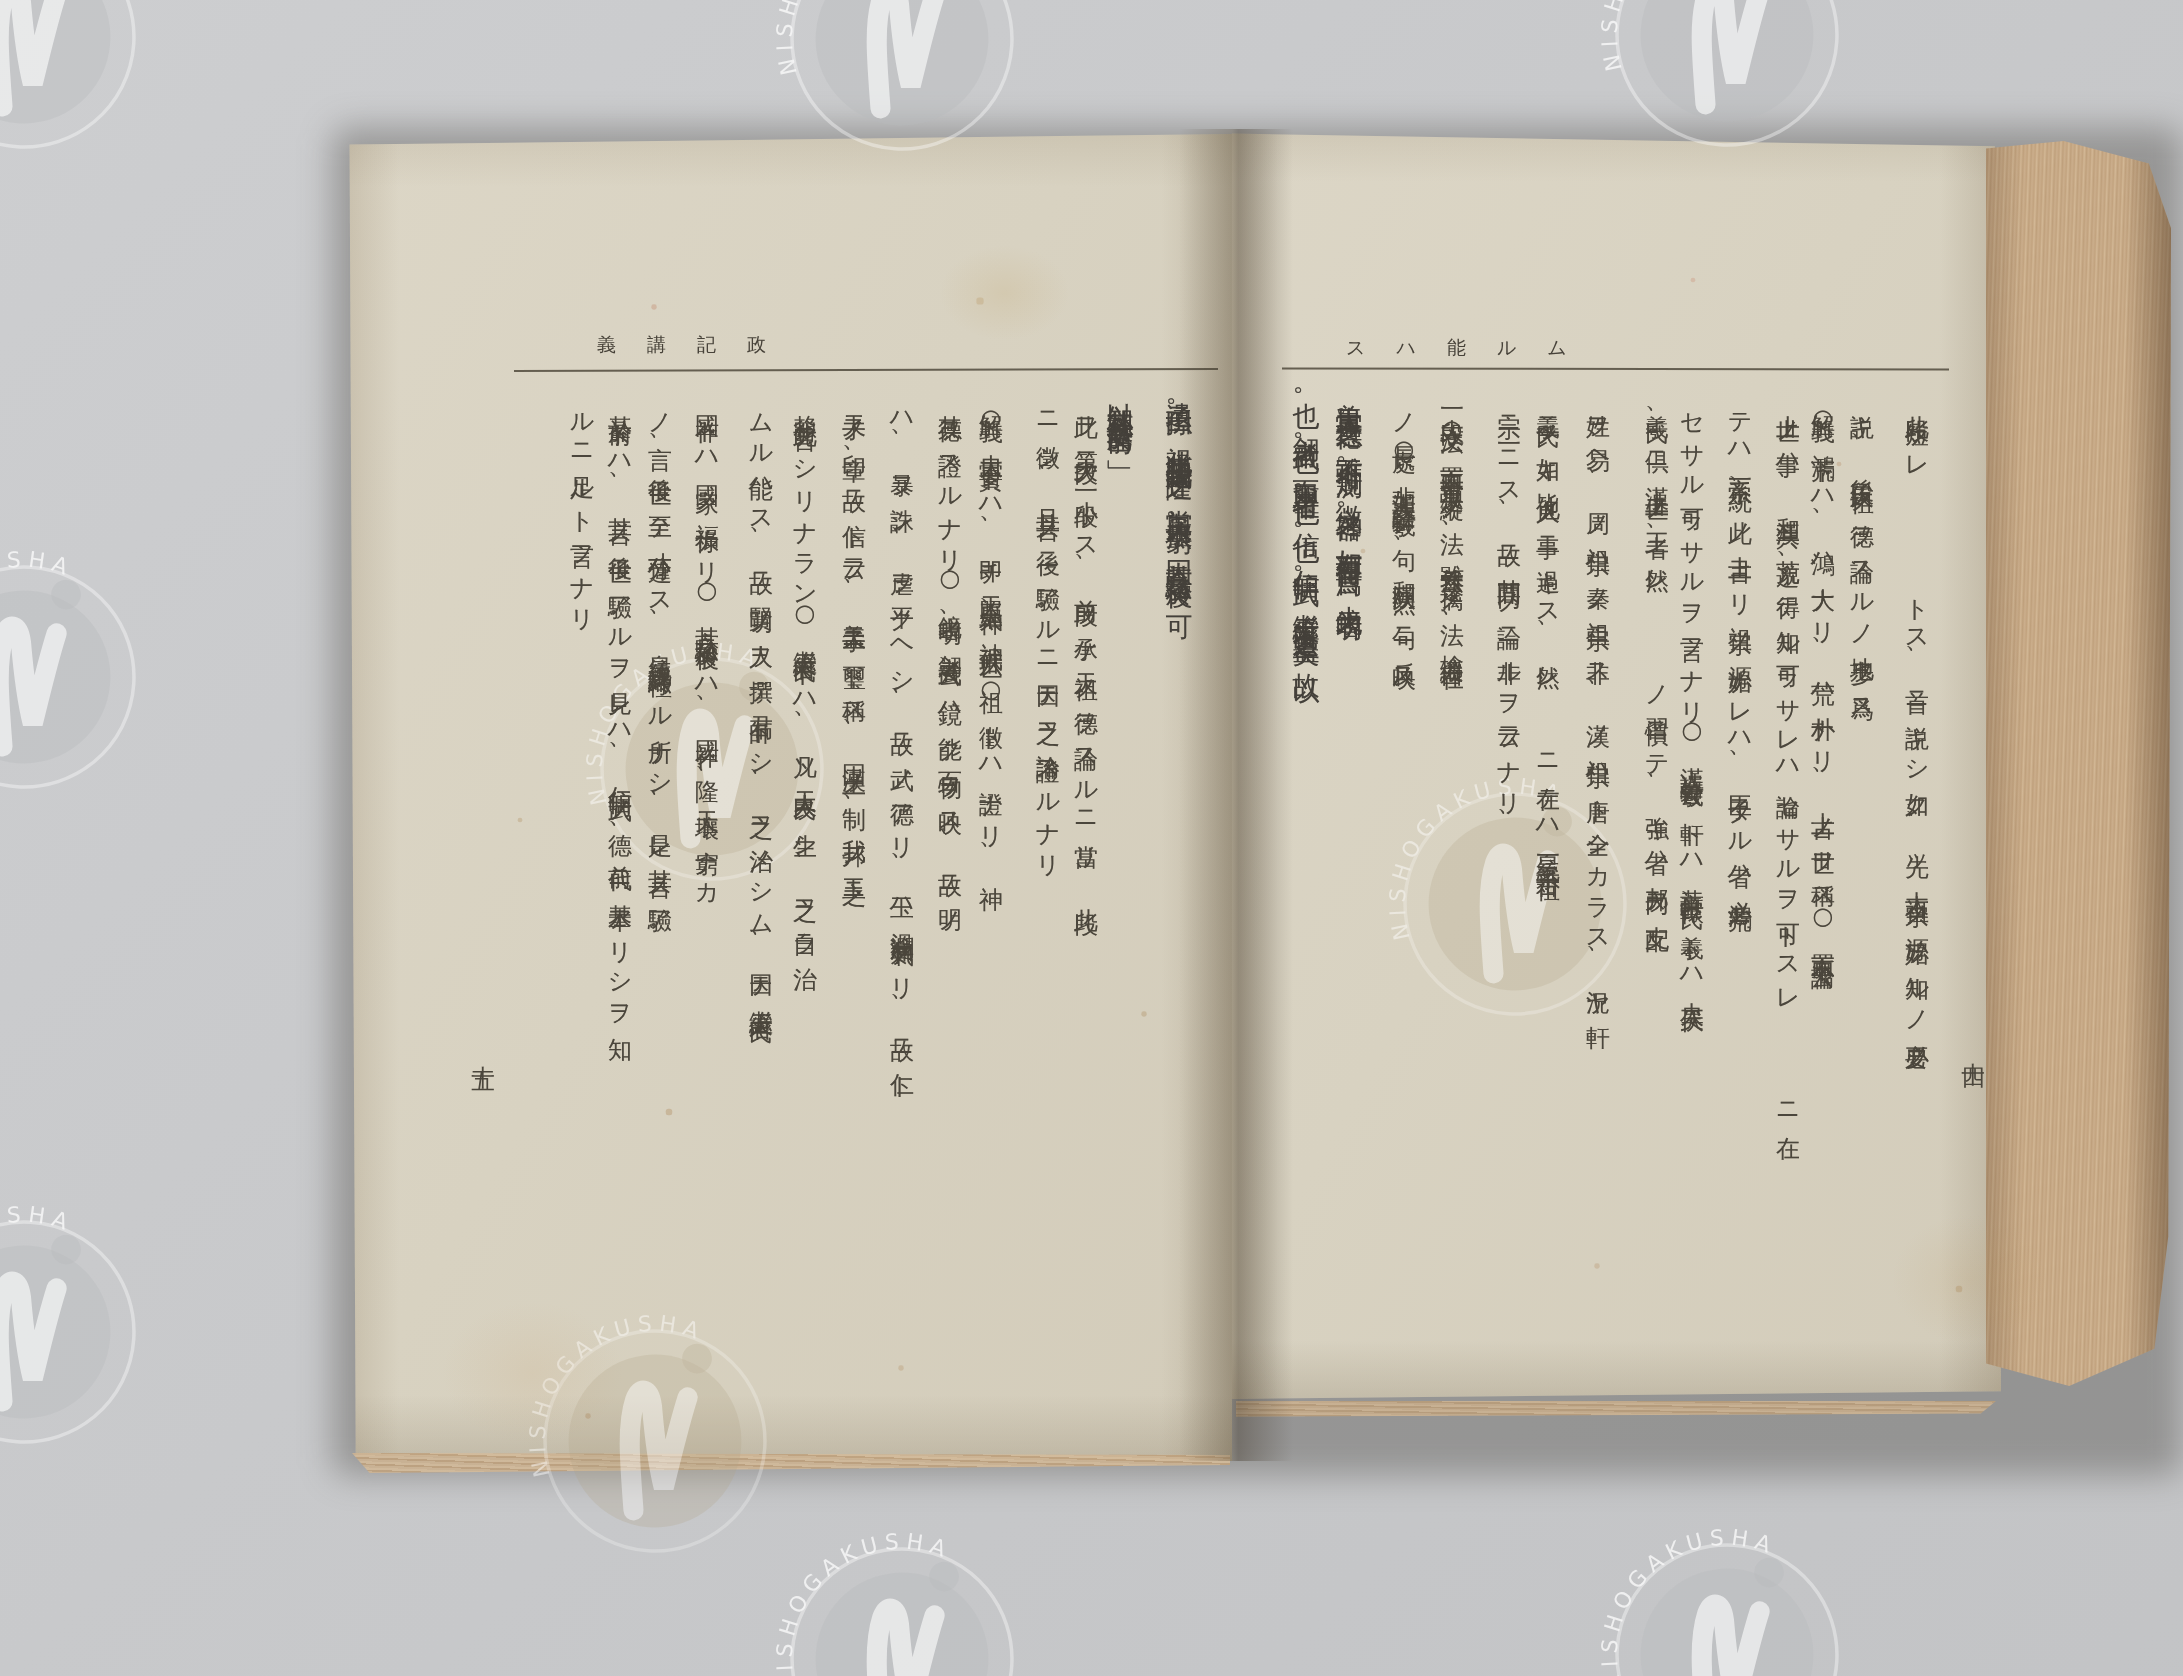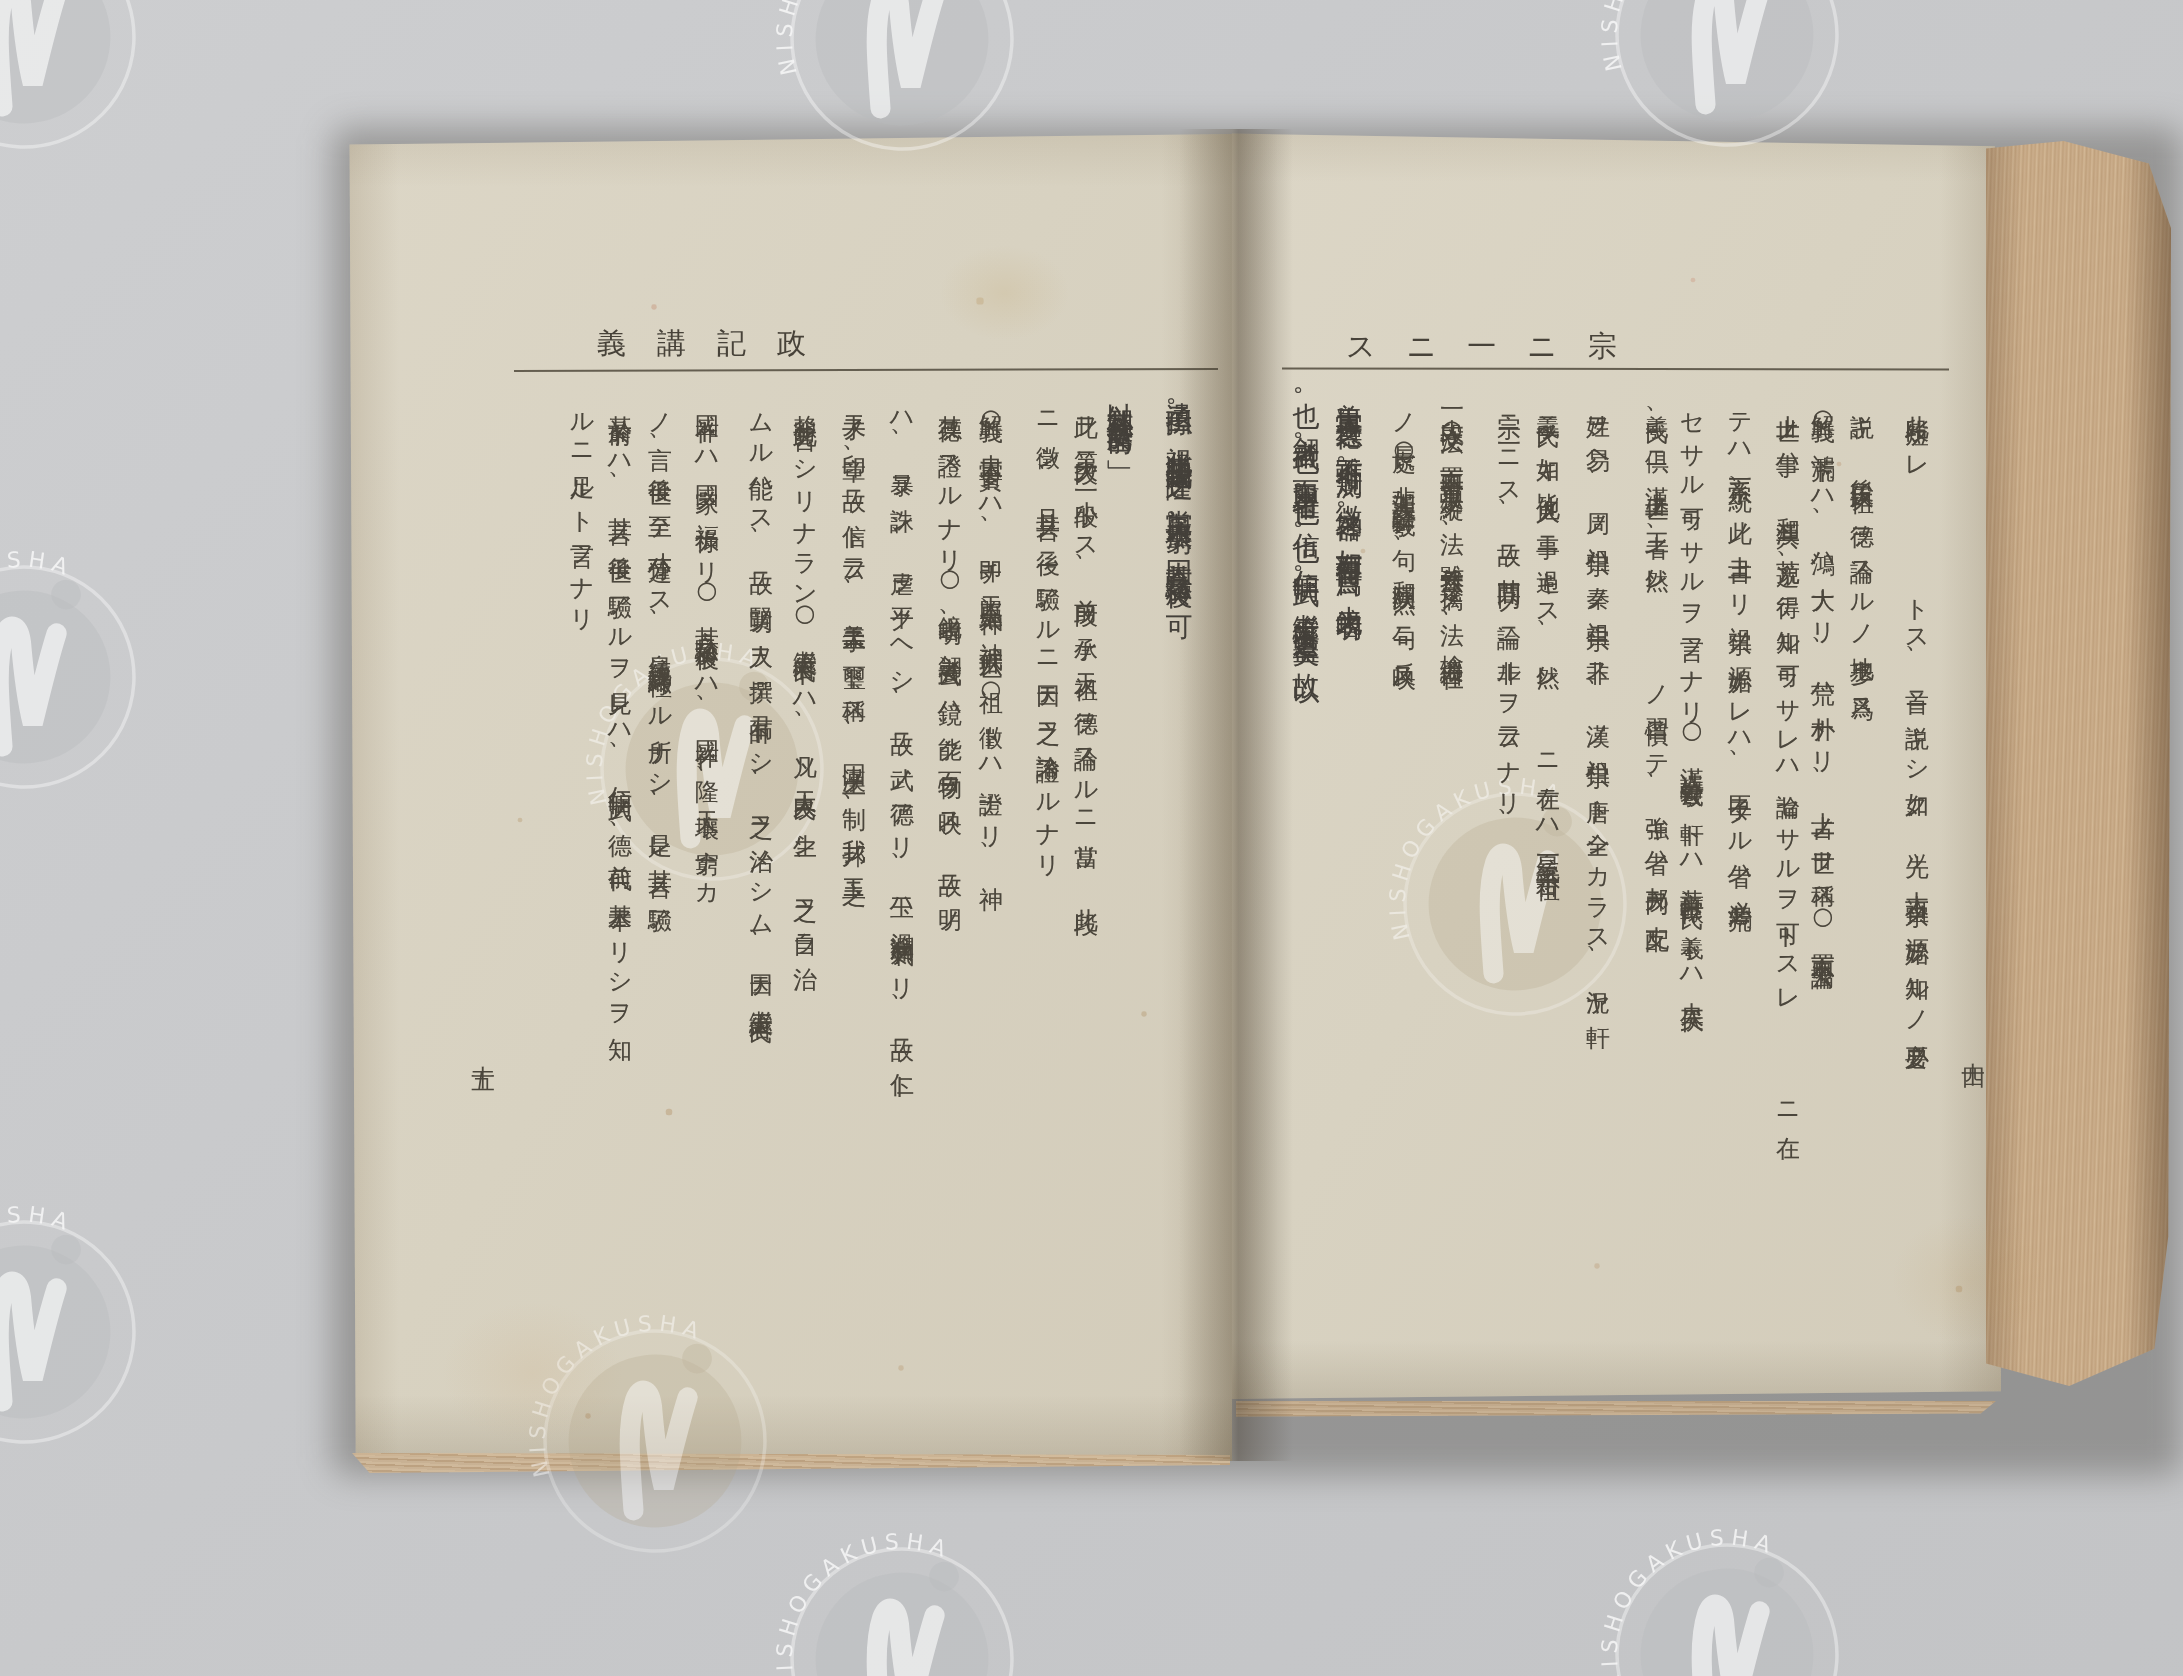--- a/index.html
+++ b/index.html
@@ -41,22 +41,22 @@
   #stains{position:absolute;left:0;top:0;width:100%;height:100%;pointer-events:none;}
   .stain{position:absolute;border-radius:50%;}
   #foxing{position:absolute;left:0;top:0;width:1.7px;height:1.7px;border-radius:50%;background:rgba(150,110,60,.0);
      box-shadow:668px 1111px 0 2.2px rgba(160,115,60,.28), 653px 306px 0 1.7px rgba(190,120,90,.30),
        979px 300px 0 2.6px rgba(180,140,80,.25), 1143px 1013px 0 1.7px rgba(160,115,60,.25),
        1362px 550px 0 1.3px rgba(160,115,60,.22), 1596px 1265px 0 1.7px rgba(170,120,70,.22),
        1838px 463px 0 1.3px rgba(170,120,70,.25), 1958px 1288px 0 2.2px rgba(165,118,62,.25),
        519px 819px 0 1.3px rgba(165,118,62,.25), 900px 1367px 0 1.7px rgba(165,118,62,.22),
        1692px 279px 0 1.3px rgba(200,130,100,.28), 587px 1415px 0 1.7px rgba(160,112,58,.25);}
   
-  .page-header{position:absolute;font-size:29px;color:#474239;letter-spacing:31px;
-      direction:rtl;unicode-bidi:bidi-override;white-space:nowrap;}
+  .page-header{position:absolute;font-size:19px;color:#474239;letter-spacing:31px;
+      direction:rtl;unicode-bidi:bidi-override;white-space:nowrap;margin-top:8px;}
   #header-left{left:597px;top:324px;}
   #header-right{left:1346px;top:327px;}
   .header-rule{position:absolute;height:1.7px;background:#4a4437;opacity:.82;}
   #rule-left{left:514px;top:369px;width:704px;transform:rotate(-0.15deg);}
   #rule-right{left:1282px;top:368px;width:667px;transform:rotate(0.1deg);}
   
   .tcol{position:absolute;top:396px;height:1017px;writing-mode:vertical-rl;text-orientation:upright;
       font-size:24px;letter-spacing:3.9px;color:#4b463c;white-space:nowrap;line-height:28px;
       text-shadow:0 0 0.4px rgba(75,70,60,.4);}
   .tcol.lg{top:381px;font-size:27px;letter-spacing:3.5px;line-height:34px;color:#44403a;}
@@ -131,21 +131,21 @@
   <div id="stains">
     <div class="stain" style="left:939px;top:245px;width:131px;height:96px;background:radial-gradient(ellipse,rgba(190,160,100,.18),rgba(190,160,100,0) 70%);"></div>
     <div class="stain" style="left:1891px;top:1214px;width:157px;height:131px;background:radial-gradient(ellipse,rgba(185,150,95,.15),rgba(185,150,95,0) 70%);"></div>
     <div class="stain" style="left:441px;top:1301px;width:183px;height:144px;background:radial-gradient(ellipse,rgba(200,160,110,.14),rgba(200,160,110,0) 70%);"></div>
     <div id="foxing"></div>
   </div>
 
   <div class="page-header" id="header-left">政記講義</div>
   <div class="header-rule" id="rule-left"></div>
 
-  <div class="page-header" id="header-right">宗ニ一ニス</div>
+  <div class="page-header" id="header-right">ムル能ハス</div>
   <div class="header-rule" id="rule-right"></div>
 
   <div class="tcol" style="left:1903px">此段短ケレ𪜈一大段トス、首ニ説キシ如ク、先ッ太古祖宗ノ源始ヲ知ルノ必要ヲ</div>
   <div class="tcol" style="left:1848px">説キ、後段天祖ノ德ヲ論スルノ地歩ヲ爲ス</div>
   <div class="tcol" style="left:1809px">解義○鴻荒トハ、鴻ハ大ナリ、荒ハ朴ナリ、上古ノ世ヲ稱ス○置而不論云々</div>
   <div class="tcol" style="left:1774px">上世ノ事ハ、和漢共ニ荒邈、得テ知ル可ラサレハ論セサルヲ可トスレ𪜈我邦ニ在</div>
   <div class="tcol" style="left:1726px">テハ帝系一統、此ノ上古ヨリ祖宗ノ源始ナレハ、臣子タル者ハ必鴻荒ニ</div>
   <div class="tcol" style="left:1678px">セサル可ラサルヲ言フナリ○漢人語軒羲云々、軒トハ黄帝軒轅氏、羲トハ太昊伏</div>
   <div class="tcol" style="left:1643px">羲氏、倶ニ漢土上世ノ王者、然レ𪜈彼國ノ習慣ニテ、強キ者ハ邦內ヲ支配</div>
   <div class="tcol" style="left:1584px">姓ヲ易ヘ、周ノ祖宗ハ秦ノ祖宗ニ非ス、漢ノ祖宗ハ唐ト全シカラス、況ヤ軒</div>

